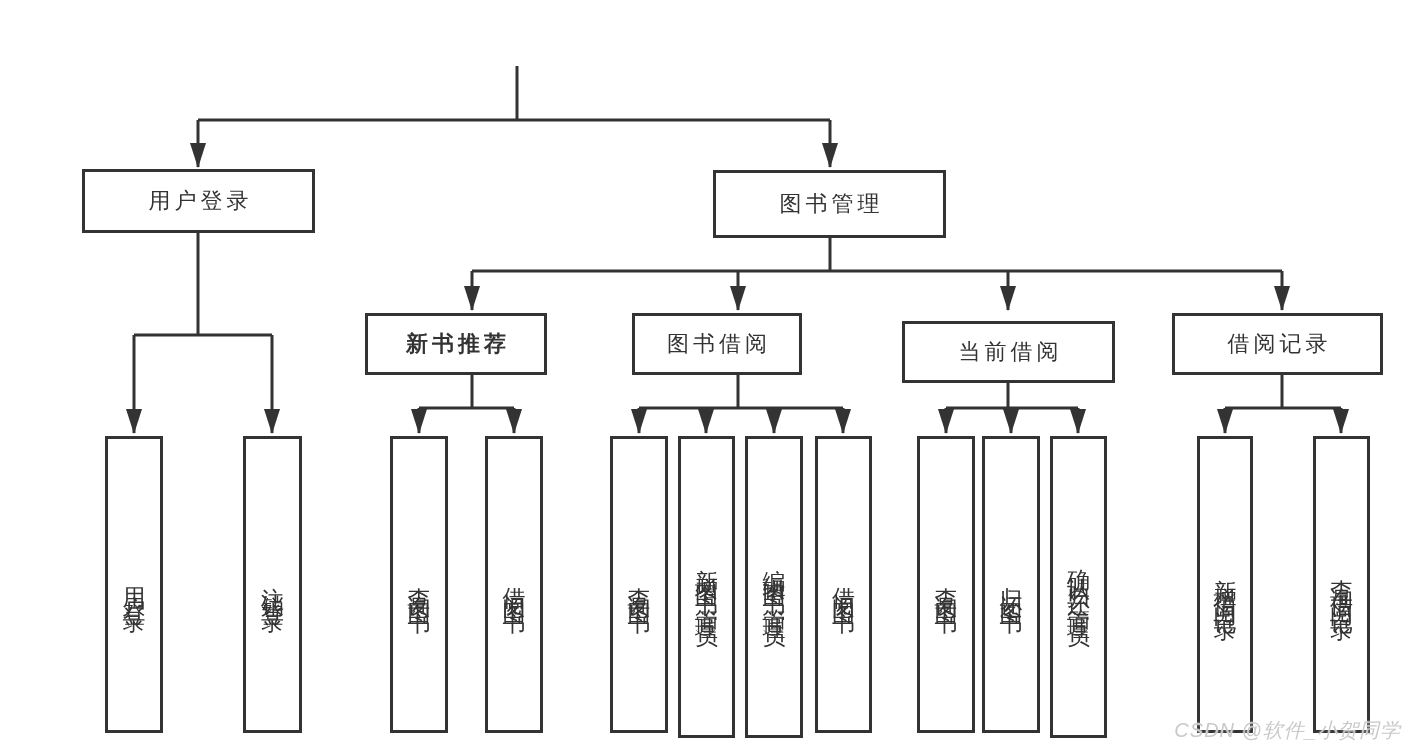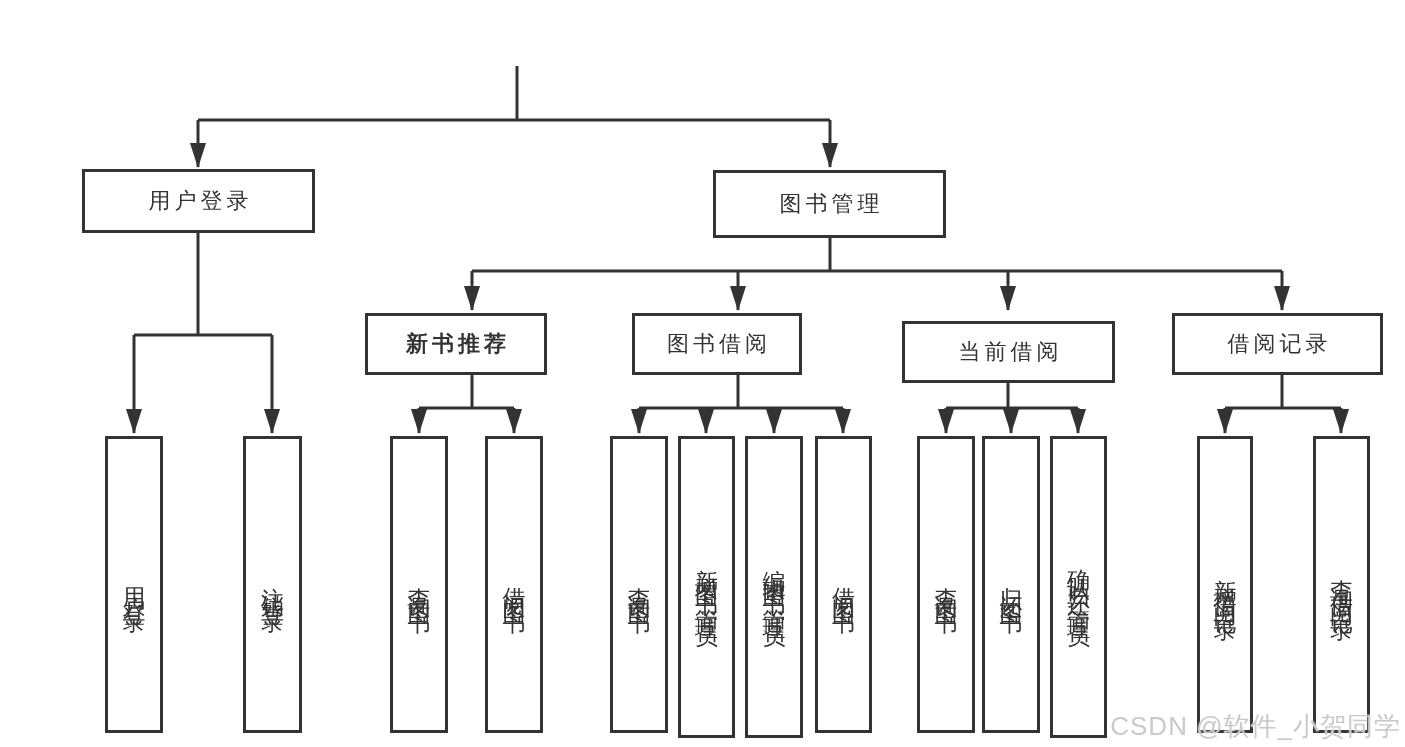--- a/index.html
+++ b/index.html
@@ -40,22 +40,22 @@
   .l-bb-add     { left:678px;  width:57px; }
   .l-bb-edit    { left:745px;  width:58px; }
   .l-bb-borrow  { left:815px;  width:57px; }
   .l-cb-query   { left:917px;  width:58px; }
   .l-cb-return  { left:982px;  width:58px; }
   .l-cb-confirm { left:1050px; width:57px; }
   .l-br-add     { left:1197px; width:56px; }
   .l-br-query   { left:1313px; width:57px; }
   .watermark {
     position:absolute; right:4px; bottom:3px; z-index:5;
-    color:var(--watermark); font-size:26px; font-weight:500;
-    text-shadow:0 0 2px #ffffff; letter-spacing:1px; white-space:nowrap;
+    color:var(--watermark); font-size:20px; font-weight:500;
+    text-shadow:0 0 2px #ffffff; letter-spacing:1px; white-space:nowrap;font-style:italic;
   }
 </style>
 </head>
 <body>
 
 <div class="canvas">
 
   <svg class="wires" width="1405" height="747" viewBox="0 0 1405 747" aria-hidden="true">
     <defs>
       <marker id="arrow" markerUnits="userSpaceOnUse" markerWidth="26" markerHeight="18" refX="24" refY="9" orient="auto">

